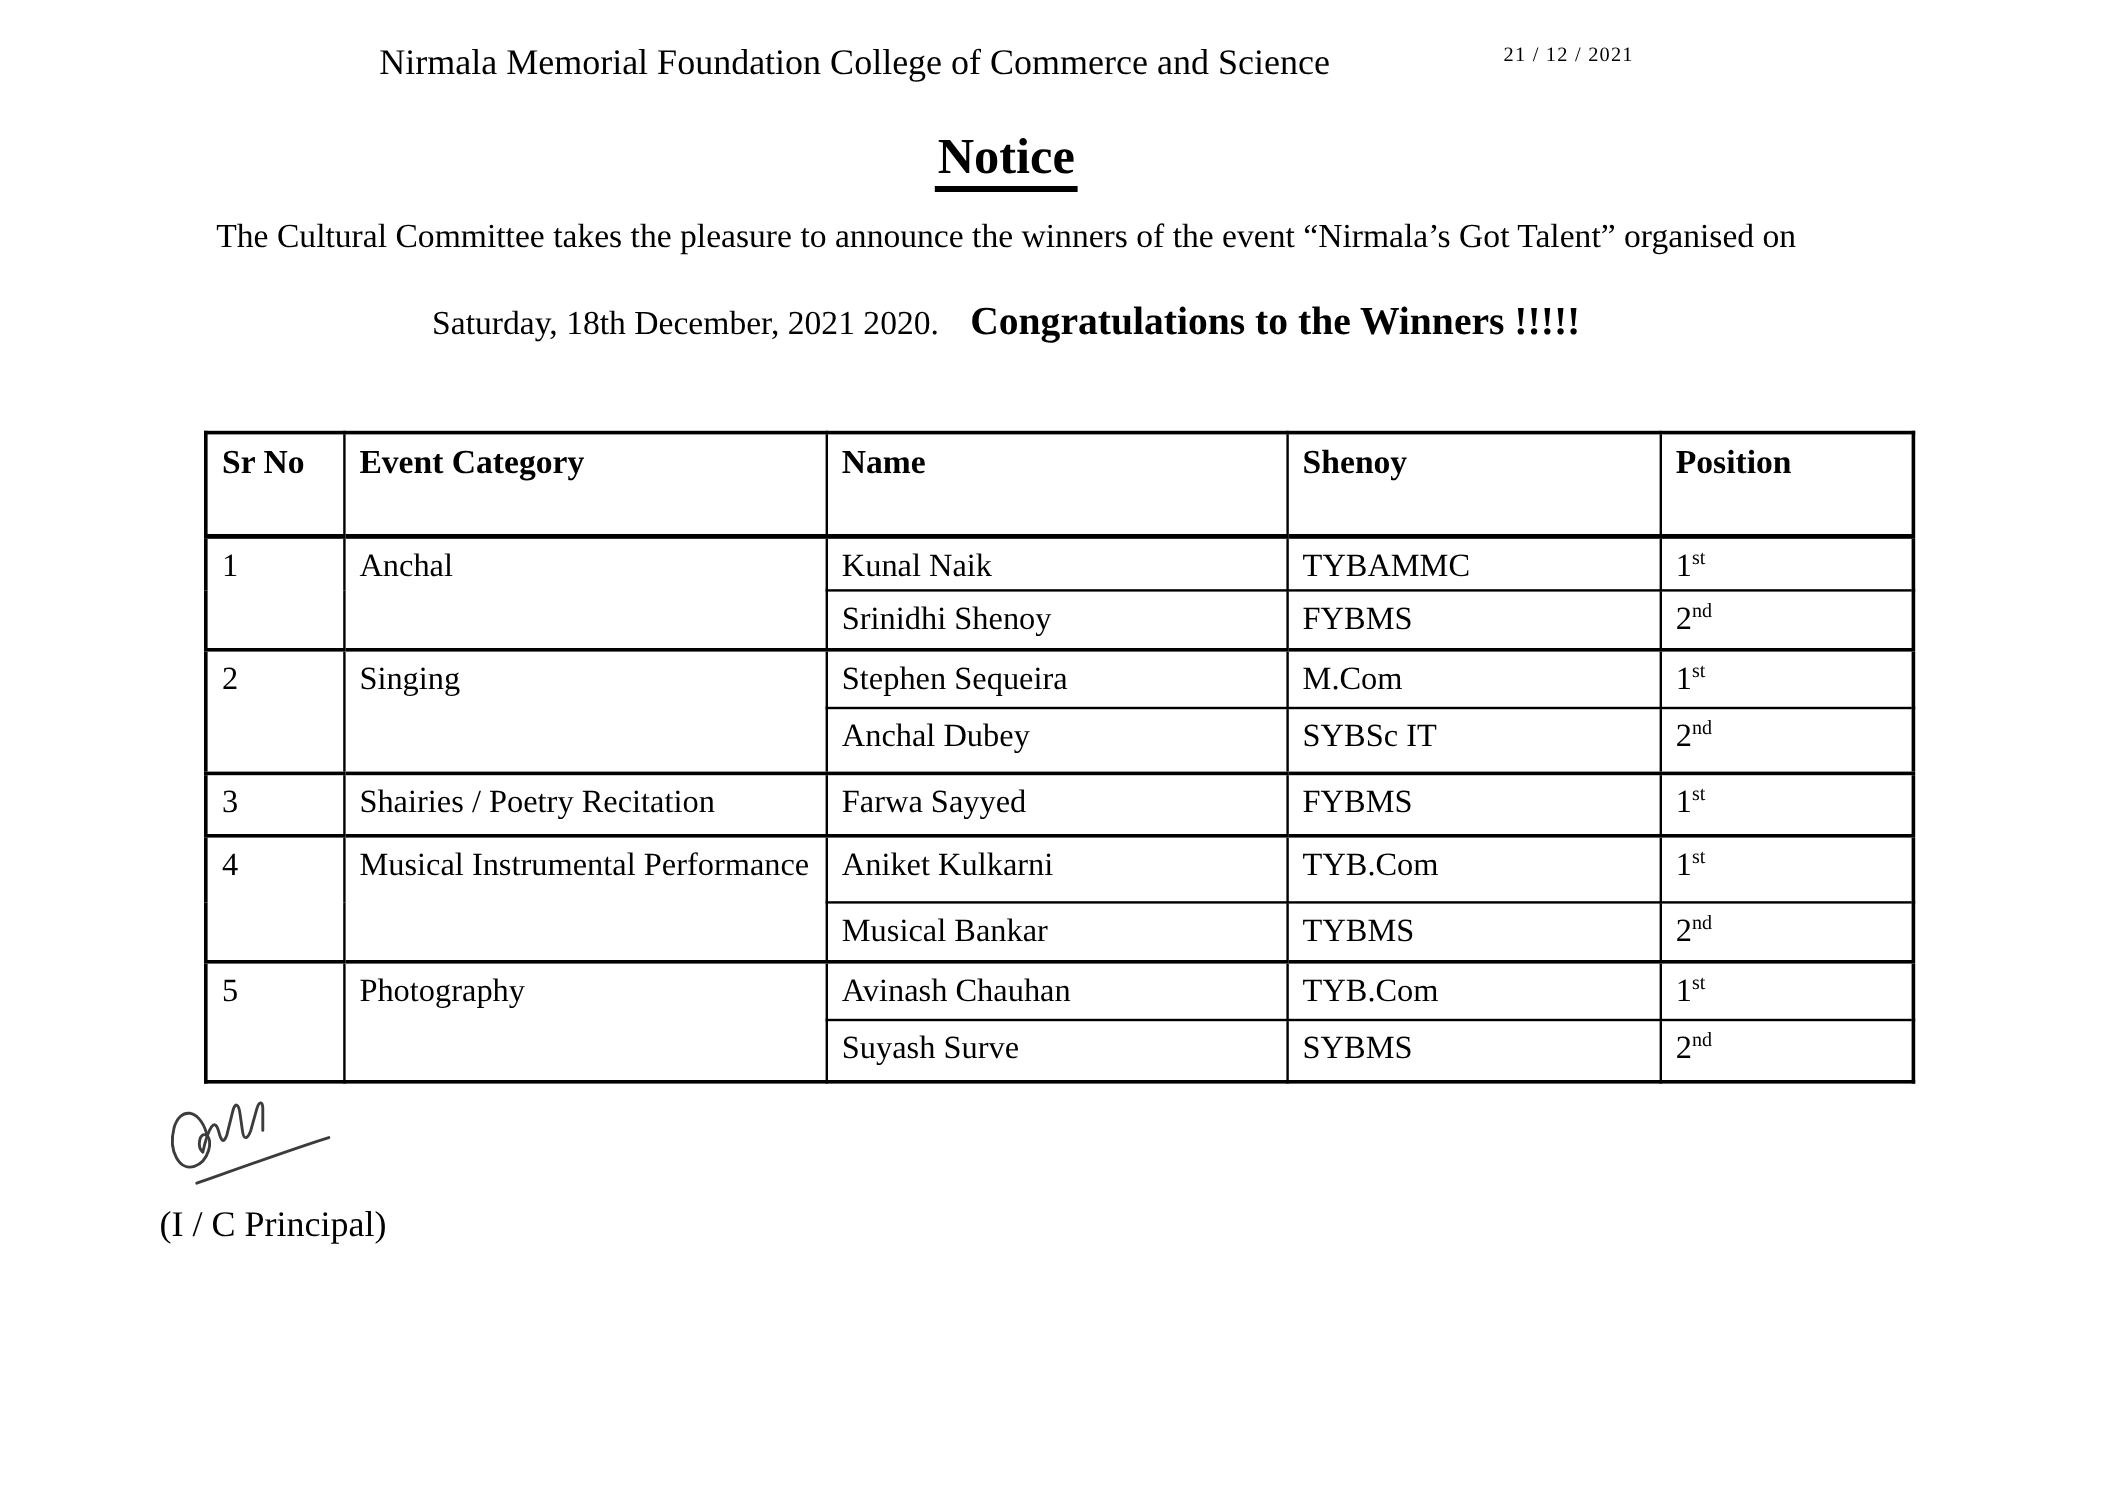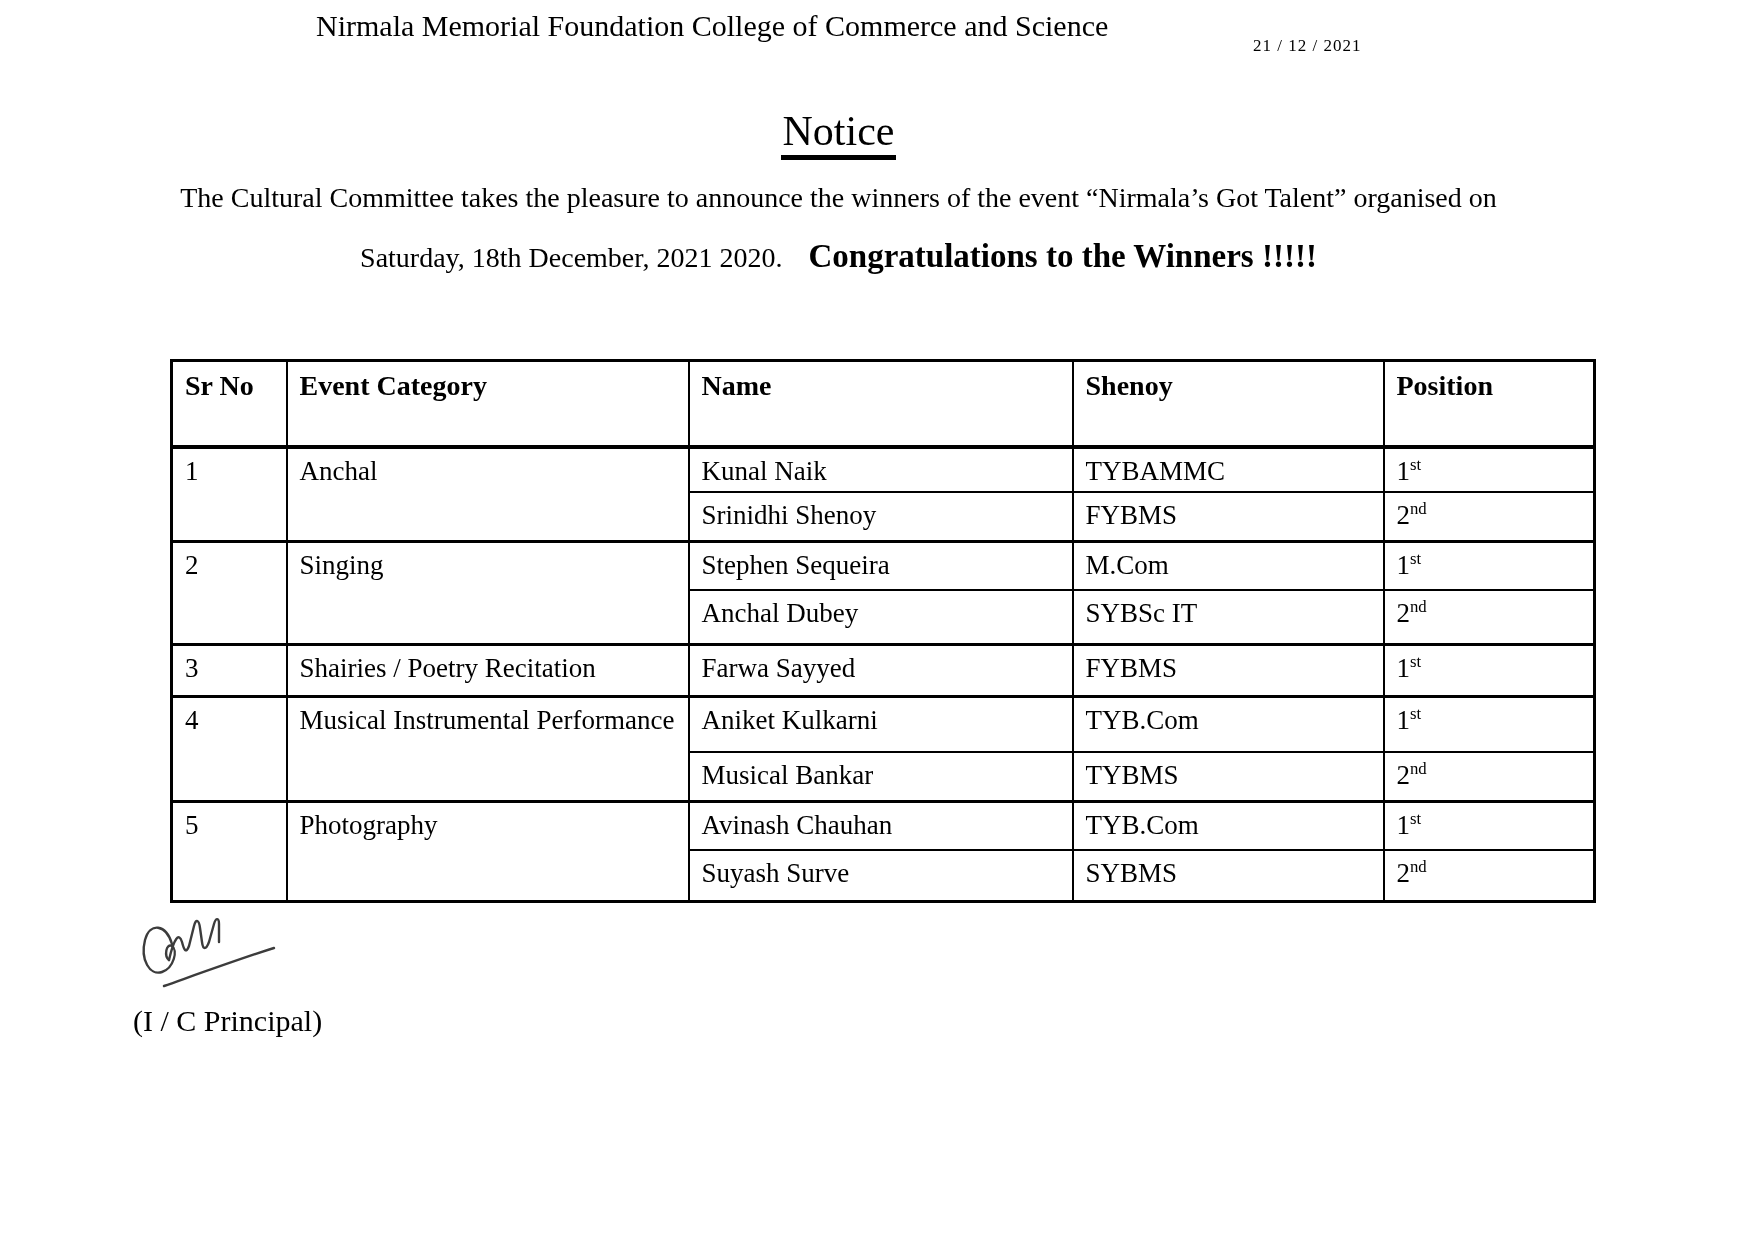--- a/index.html
+++ b/index.html
@@ -1,29 +1,29 @@
 <!DOCTYPE html>
 <html><head>
 <meta charset="utf-8">
 <style>
   html,body{margin:0;padding:0;background:#ffffff;}
   body{width:1754px;height:1240px;position:relative;overflow:hidden;
        font-family:"Liberation Serif","DejaVu Serif",serif;color:#000;}
   .abs{position:absolute;}
 
-  #college-title{left:316px;top:9px;font-size:30px;white-space:nowrap;text-align:center;}
+  #college-title{left:316px;top:36px;font-size:30px;white-space:nowrap;text-align:center;}
   #page-date{left:1253px;top:36px;font-size:17px;white-space:nowrap;letter-spacing:1px;}
 
   #notice-wrap{left:0;top:108px;width:1677px;text-align:center;}
-  #notice-heading{display:inline-block;font-size:42px;font-weight:normal;
+  #notice-heading{display:inline-block;font-size:42px;font-weight:bold;
                   border-bottom:5px solid #000;padding:0 2px 1px 2px;line-height:1.1;text-align:right;}
 
   #announcement{left:0;top:178px;width:1677px;text-align:center;font-size:28px;}
   #announce-line1{line-height:40px;}
-  #announce-line2{margin-top:16px;line-height:44px;text-align:center;}
+  #announce-line2{margin-top:28px;line-height:44px;text-align:center;}
   #announce-line2 .bold-part{font-weight:bold;font-size:33px;margin-left:26px;}
 
   #winners-table{left:170px;top:327px;}
   table{border-collapse:collapse;table-layout:fixed;width:1423px;font-size:27px;margin-top:32px;}
   th,td{vertical-align:top;text-align:left;border-left:2px solid #000;border-right:2px solid #000;}
   th{font-weight:bold;font-size:28px;padding:8px 12px;border-bottom:4px solid #000;}
   td{padding:7px 12px 0 12px;}
   table{border:3px solid #000;}
   td.sub{border-bottom:2px solid #000;}
   td.gend,td.grp{border-bottom:3px solid #000;}

